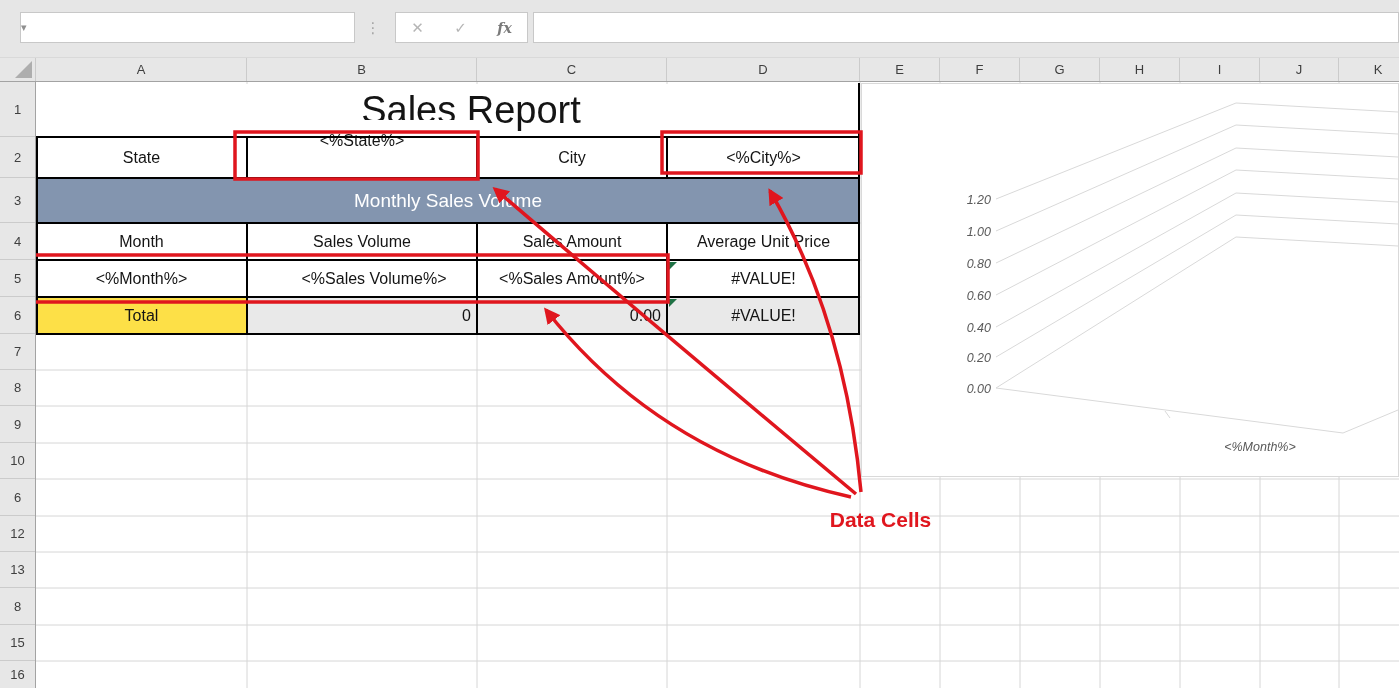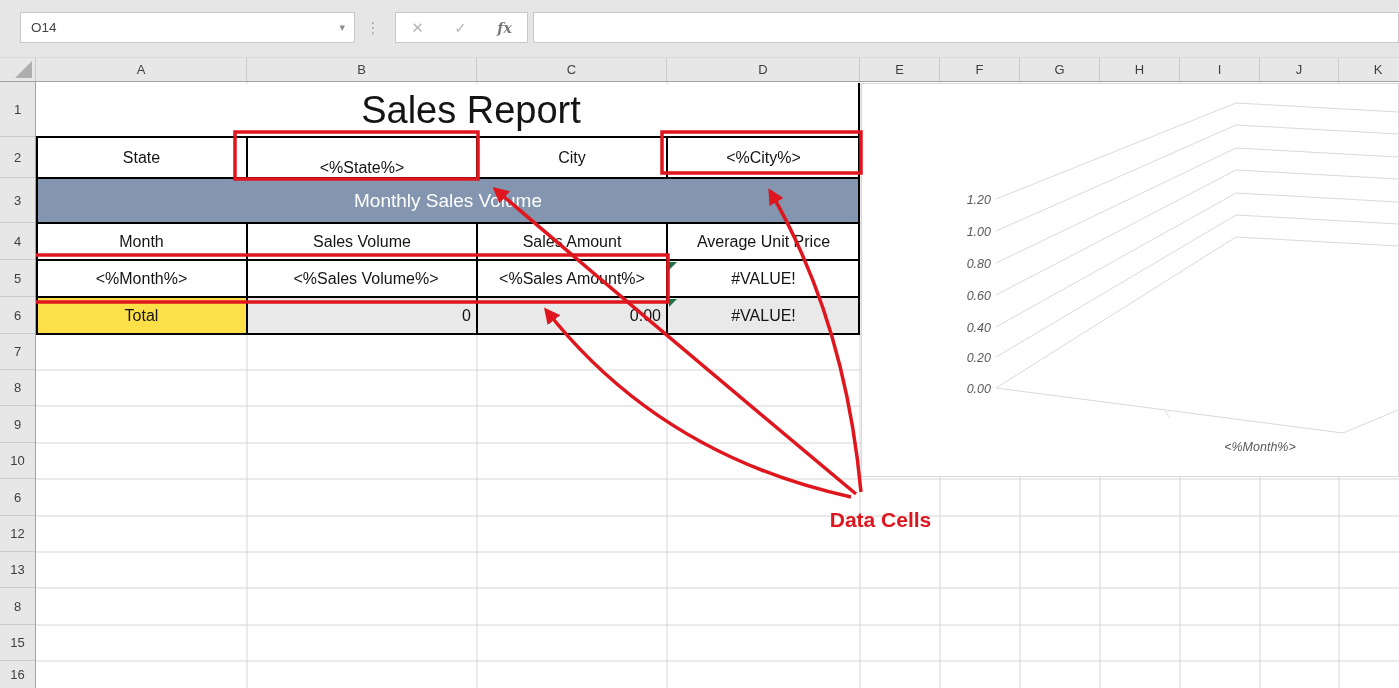--- a/index.html
+++ b/index.html
@@ -42,21 +42,20 @@
 
   
   #redsvg { left:0; top:0; z-index:6; pointer-events:none; }
   #datacells { left:818px; top:508px; width:125px; text-align:center; font-size:21px; font-weight:bold; color:#e0161e; z-index:7; }
 </style>
 </head>
 <body>
 
 <div id="topbar" class="abs">
   <div id="namebox" class="abs whitebox">
-    <span class="val">O14</span>
     <span class="dd">▾</span>
   </div>
   <div id="dots" class="abs">⋮</div>
   <div id="fxbox" class="abs whitebox">
     <span class="ic">✕</span>
     <span class="ic">✓</span>
     <span class="fx">fx</span>
   </div>
   <div id="formulabar" class="abs whitebox"></div>
 </div>
@@ -123,33 +122,33 @@
       <line x1="0" y1="470" x2="1363" y2="470"></line>
     <line x1="0" y1="506" x2="1363" y2="506"></line>
       <line x1="0" y1="543" x2="1363" y2="543"></line>
     <line x1="0" y1="579" x2="1363" y2="579"></line>
   </g>
 </svg>
 
 <div class="cell" style="left:36px;top:84px;width:824px;height:53px;font-size:38px;padding-left:46px;">Sales Report</div>
 
 <div class="cell" style="left:36px;top:137px;width:211px;height:41px">State</div>
-<div class="cell" style="left:247px;top:147px;width:230px;height:41px">&lt;%State%&gt;</div>
+<div class="cell" style="left:247px;top:120px;width:230px;height:41px">&lt;%State%&gt;</div>
 <div class="cell" style="left:477px;top:137px;width:190px;height:41px">City</div>
 <div class="cell" style="left:667px;top:137px;width:193px;height:41px">&lt;%City%&gt;</div>
 
 <div class="cell" style="left:36px;top:178px;width:824px;height:45px;background:#8395af;color:#fff;font-size:19px;">Monthly Sales Volume</div>
 
 <div class="cell" style="left:36px;top:223px;width:211px;height:37px">Month</div>
 <div class="cell" style="left:247px;top:223px;width:230px;height:37px">Sales Volume</div>
 <div class="cell" style="left:477px;top:223px;width:190px;height:37px">Sales Amount</div>
 <div class="cell" style="left:667px;top:223px;width:193px;height:37px">Average Unit Price</div>
 
 <div class="cell" style="left:36px;top:260px;width:211px;height:37px">&lt;%Month%&gt;</div>
-<div class="cell" style="left:241px;top:260px;width:250px;height:37px">&lt;%Sales Volume%&gt;</div>
+<div class="cell" style="left:249px;top:260px;width:250px;height:37px">&lt;%Sales Volume%&gt;</div>
 <div class="cell" style="left:477px;top:260px;width:190px;height:37px">&lt;%Sales Amount%&gt;</div>
 <div class="cell" style="left:667px;top:260px;width:193px;height:37px">#VALUE!</div>
 
 <div class="cell" style="left:36px;top:297px;width:211px;height:37px;background:#fde047">Total</div>
 <div class="cell right" style="left:247px;top:297px;width:230px;height:37px;background:#e9e9e9">0</div>
 <div class="cell right" style="left:477px;top:297px;width:190px;height:37px;background:#e9e9e9">0.00</div>
 <div class="cell" style="left:667px;top:297px;width:193px;height:37px;background:#e9e9e9">#VALUE!</div>
 
 <div class="err-tri" style="left:669px;top:262px"></div>
 <div class="err-tri" style="left:669px;top:299px"></div>

